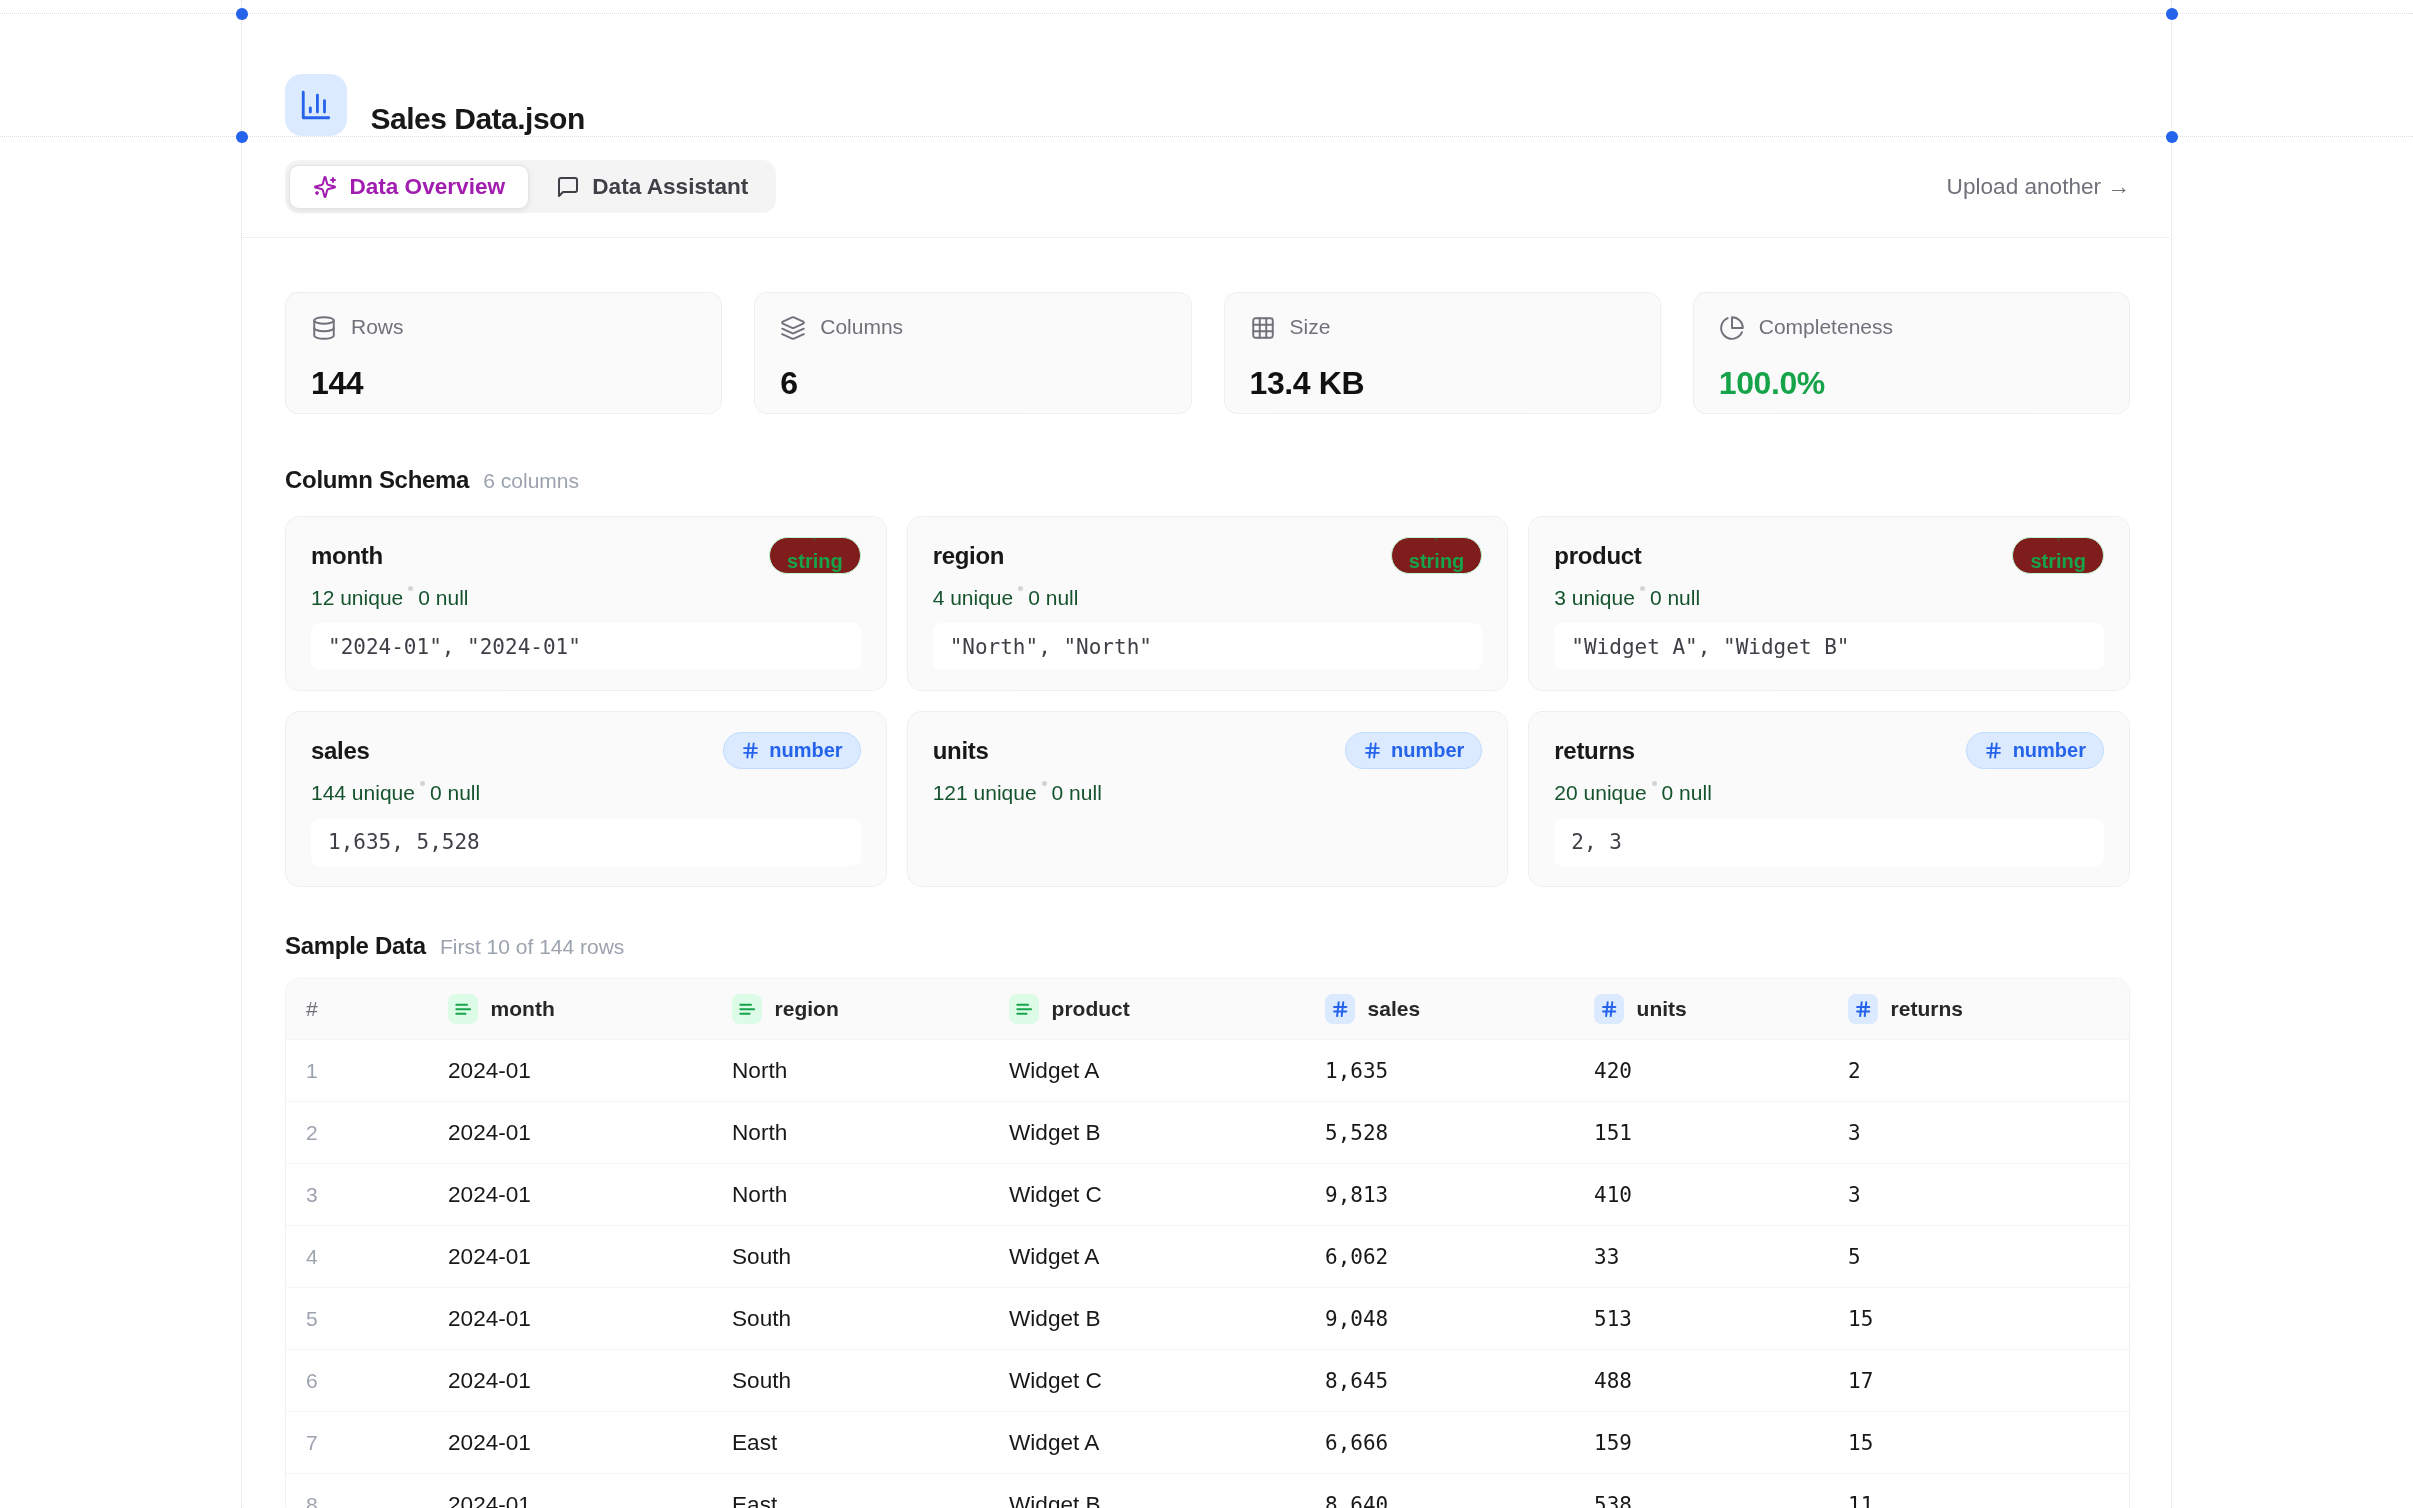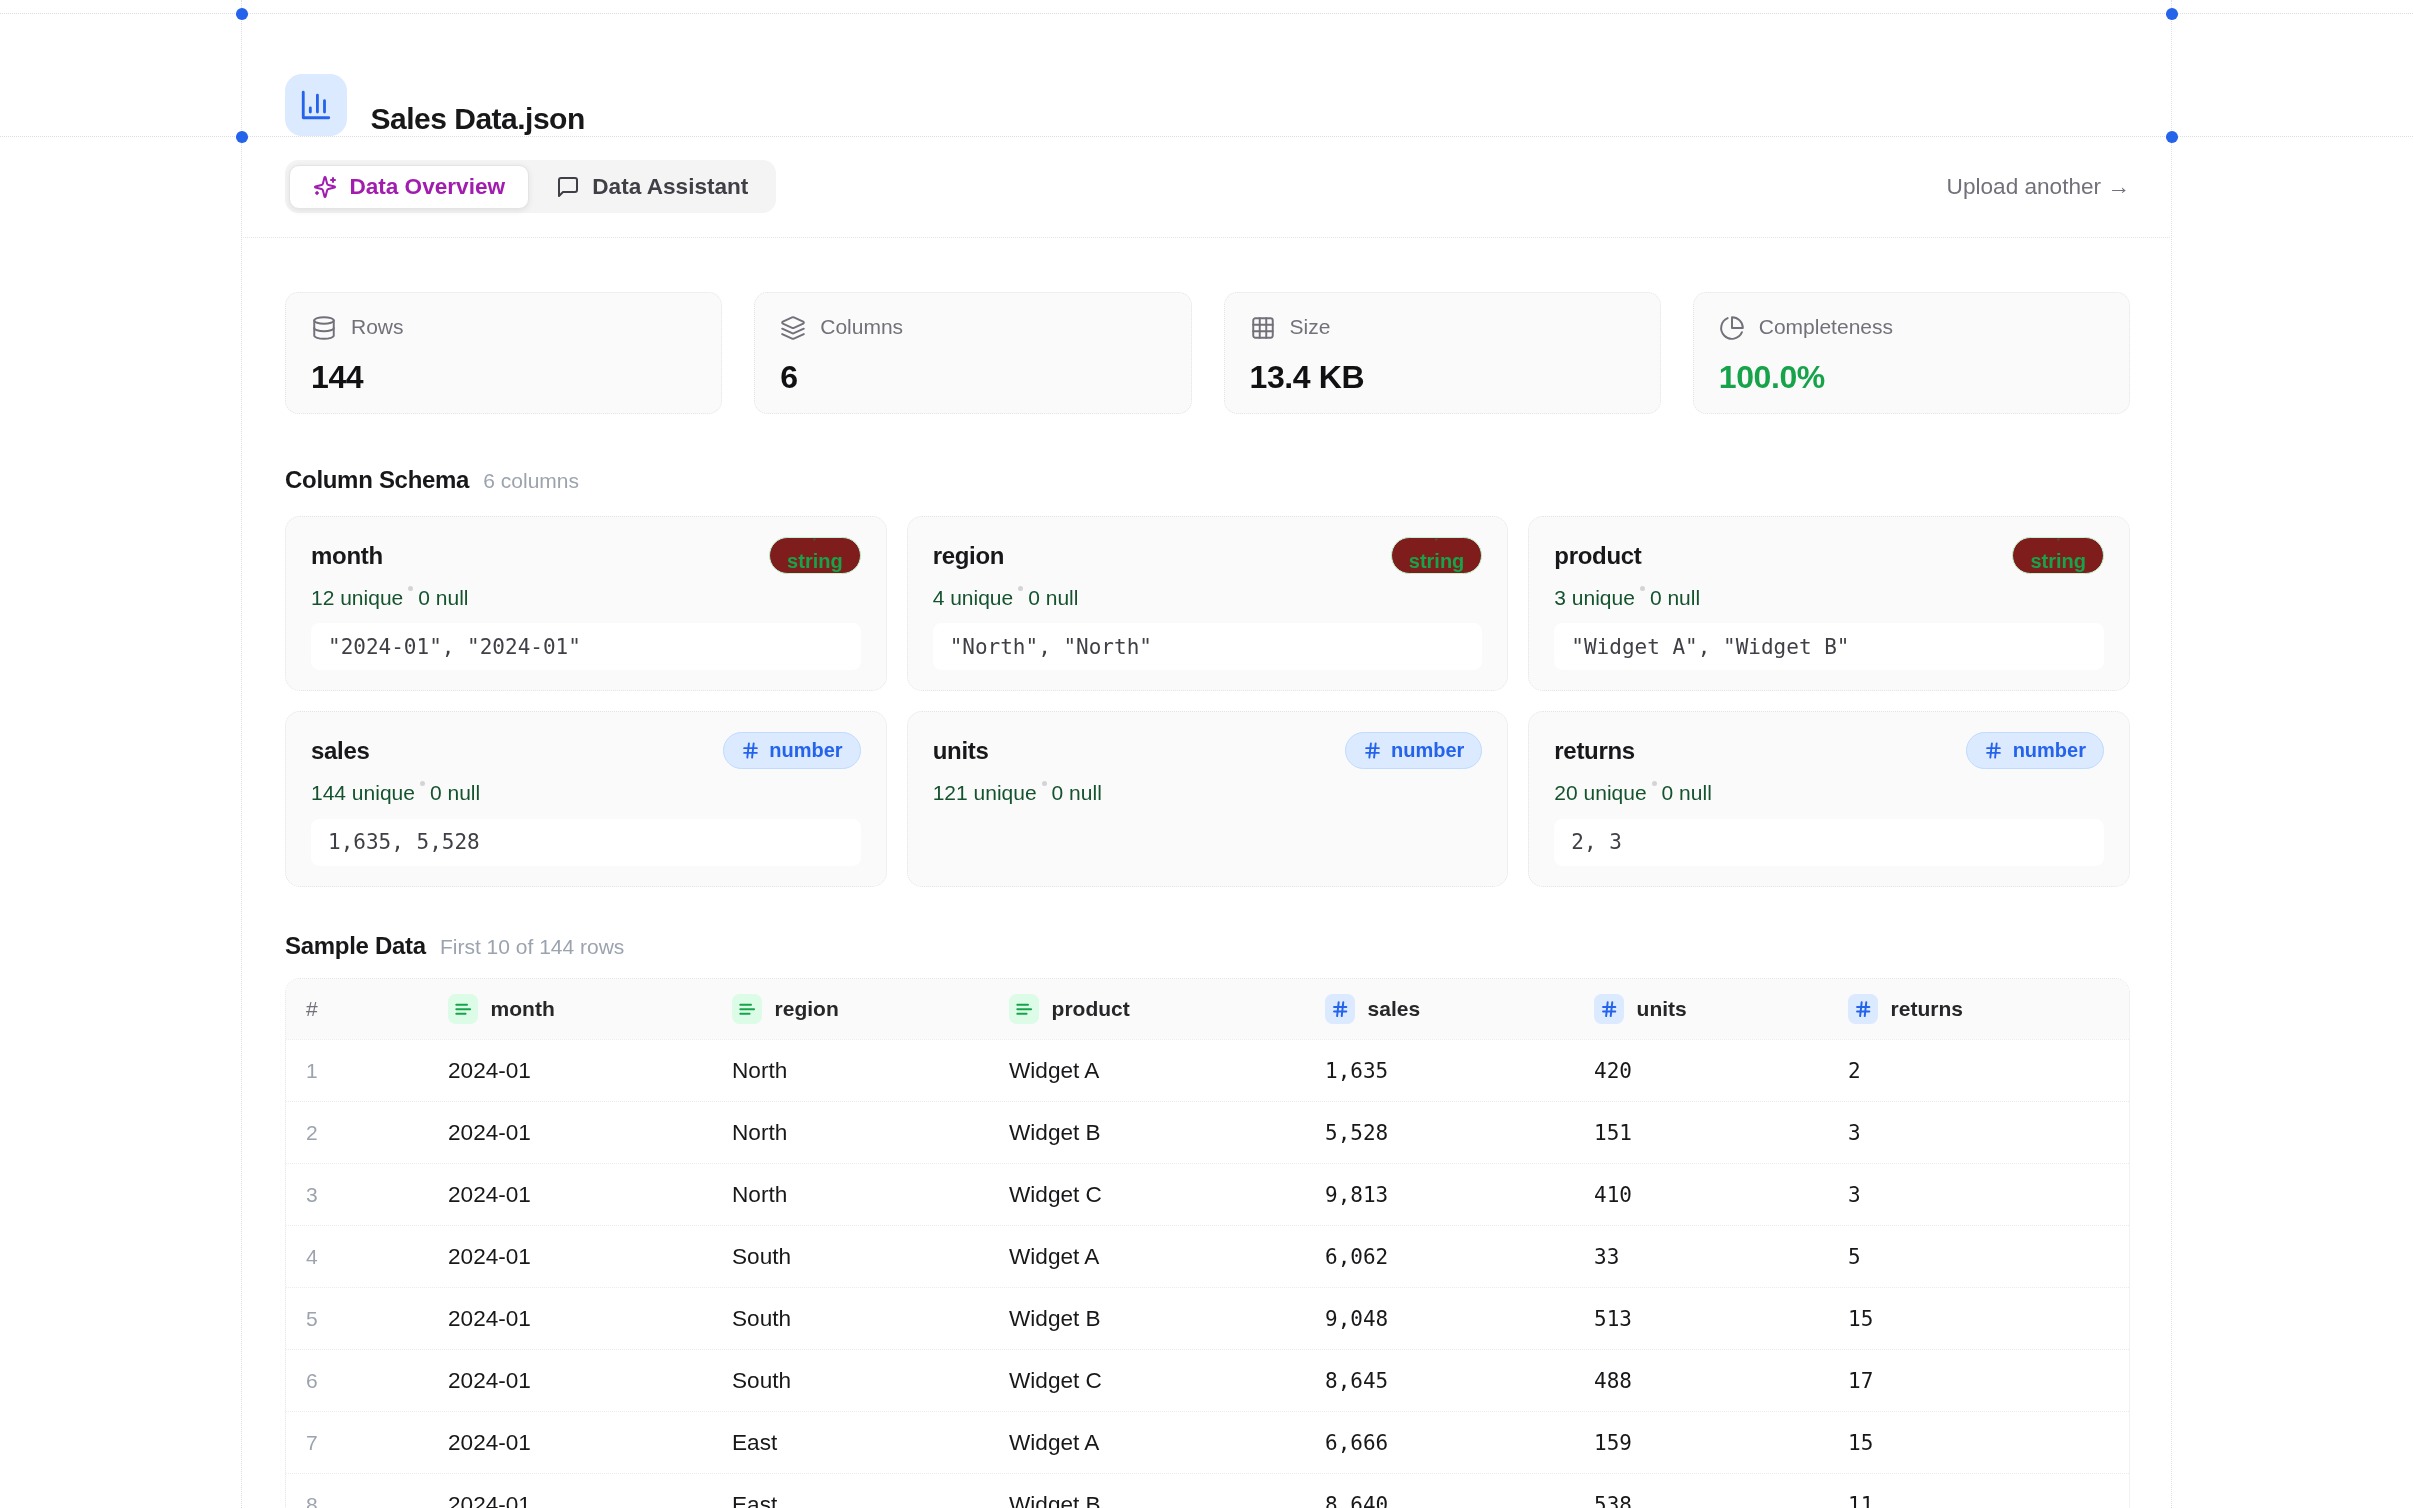--- a/index.html
+++ b/index.html
@@ -24,21 +24,21 @@
   .tab svg{width:24px;height:24px;}
   .tab.active{background:#fff;color:#a21caf;border-color:#e4e4e7;box-shadow:0 1.7px 6.7px rgba(0,0,0,.08);text-align:center;}
   .upload-link{font-size:22.6px;color:#71717a;text-decoration:none;cursor:pointer;}
   main{padding:0 42px;}
   
   .stats{display:grid;grid-template-columns:repeat(4,1fr);gap:32px;margin-top:54px;}
   .stat-card{height:122px;background:#fafafa;border:1.7px dotted #e4e4e7;border-radius:13.4px;
              padding:22px 25px;box-sizing:border-box;}
   .stat-head{display:flex;align-items:flex-start;gap:14px;color:#71717a;font-size:21px;}
   .stat-head svg{width:26px;height:26px;}
-  .stat-value{margin-top:18px;font-size:32px;font-weight:700;letter-spacing:-0.4px;color:#111114;}
+  .stat-value{margin-top:24px;font-size:32px;font-weight:700;letter-spacing:-0.4px;color:#111114;}
   .stat-value.green{color:#16a34a;}
   
   .section-head{display:flex;align-items:baseline;gap:14.2px;margin-top:52px;}
   .section-head.sample{margin-top:45px;}
   .section-title{font-size:24px;font-weight:700;letter-spacing:-0.3px;}
   .section-note{font-size:21px;color:#9ca3af;}
   
   .schema-grid{display:grid;grid-template-columns:repeat(3,1fr);gap:20px;margin-top:22px;}
   .schema-card{background:#fafafa;border:1.7px dotted #e4e4e7;border-radius:15px;
                padding:20px 25px 20px 25px;box-sizing:border-box;}

